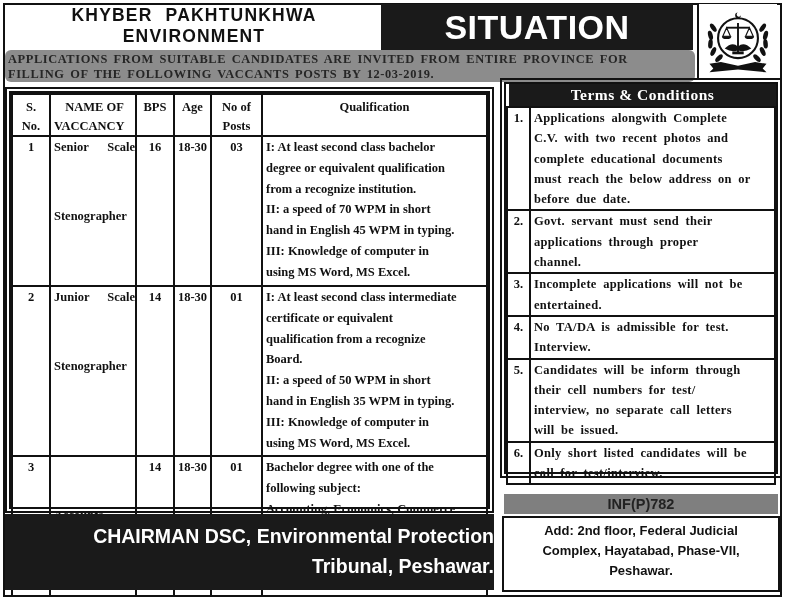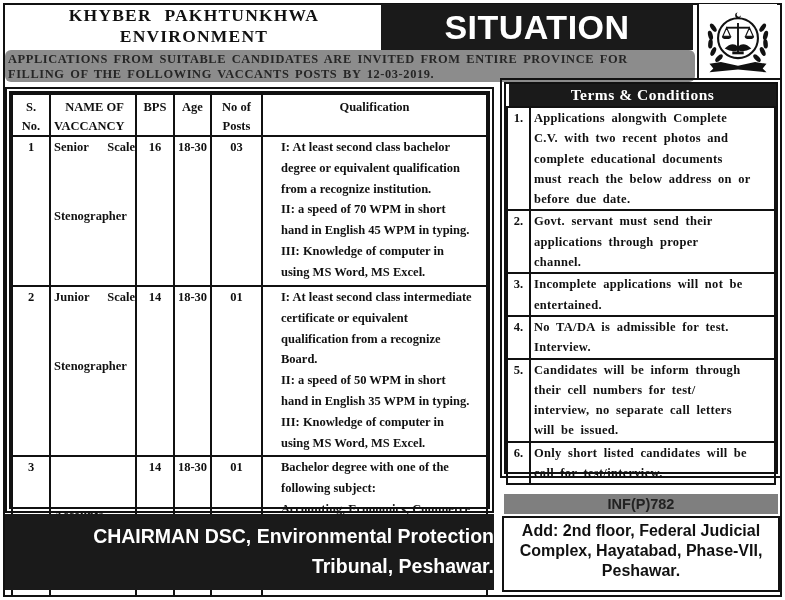--- a/index.html
+++ b/index.html
@@ -3,63 +3,63 @@
   <meta charset="utf-8">
   <style>
     * { box-sizing: border-box; margin: 0; padding: 0; }
     html, body { width: 785px; height: 600px; background: #ffffff; overflow: hidden; }
     body { position: relative; font-family: "Liberation Serif", serif; color: #111; }
 
     .frame { position: absolute; left: 3px; top: 3px; width: 779px; height: 594px; border: 2px solid #111; background: #fff; }
 
     
     .hdr-title { position: absolute; left: 8px; top: 5px; width: 372px; height: 44px; text-align: center;
-      font-family: Liberation Serif, serif; font-weight: bold; font-size: 17.5px; line-height: 21px; color: #111; }
+      font-family: Liberation Sans, sans-serif; font-weight: bold; font-size: 17.5px; line-height: 21px; color: #111; }
     .hdr-title .l1 { display: block; letter-spacing: 1.2px; word-spacing: 7px; }
     .hdr-title .l2 { display: block; letter-spacing: 0.8px; word-spacing: 6px; }
     .hdr-banner { position: absolute; left: 381px; top: 4px; width: 312px; height: 46px; background: #1a1a1a; color: #fff;
       font-family: "Liberation Sans", sans-serif; font-weight: bold; font-size: 34px; line-height: 46px; text-align: center; letter-spacing: 0.5px; }
     .emblem { position: absolute; left: 697px; top: 4px; width: 80px; height: 76px; background: #fff; border-left: 2px solid #111; }
     .emblem svg { width: 76px; height: 74px; display: block; margin: 0 auto; }
 
     .notice { position: absolute; left: 5px; top: 50px; width: 690px; height: 32px; background: #8c8c8c; color: #262626;
       font-family: "Liberation Serif", serif; font-weight: bold; font-size: 12.4px; line-height: 15px; padding: 2px 0 0 3px; letter-spacing: 0.6px; word-spacing: 2px; border-radius: 6px; }
 
     
     .left-box { position: absolute; left: 5px; top: 87px; width: 489px; height: 426px; border: 2px solid #111; padding: 2px; }
     .left-inner { width: 100%; height: 100%; border: 2px solid #111; }
     table.vac { border-collapse: collapse; width: 100%; height: 100%; table-layout: fixed; }
     table.vac th, table.vac td { border: 2.5px solid #111; vertical-align: top; font-weight: bold; font-size: 12.5px; line-height: 20.8px; }
     table.vac th { height: 42px; text-align: center; line-height: 18.5px; padding-top: 3px; }
     table.vac td.c { text-align: center; }
     table.vac td.name { padding-left: 3px; text-align: justify; text-align-last: justify; border-radius: 32px; }
     table.vac td.name span { display:block; }
     table.vac td.name span.last { text-align-last: left; margin-top: 48px; }
-    table.vac td.qual { padding-left: 18px; padding-right: 2px; }
+    table.vac td.qual { padding-left: 3px; padding-right: 2px; }
     table.vac td.qual span { display: block; }
 
     
     .right-box { position: absolute; left: 500px; top: 78px; width: 282px; height: 400px; border: 2px solid #111; padding: 2px; }
     .right-inner { width: 100%; height: 100%; border: 2px solid #111; position: relative; }
     .terms-head { height: 22px; background: #1a1a1a; color: #fff; font-weight: bold; font-size: 15.5px; line-height: 22px; text-align: center; letter-spacing: 0.5px; margin-left: 3px; }
     table.terms { border-collapse: collapse; width: 100%; table-layout: fixed; }
     table.terms td { border: 2.5px solid #111; vertical-align: top; font-weight: bold; font-size: 12.5px; line-height: 20.3px; }
     table.terms td.num { width: 23px; text-align: center; }
     table.terms td.txt { padding-left: 3px; white-space: nowrap; overflow: hidden; word-spacing: 3px; letter-spacing: 0.3px; }
     table.terms td.txt span { display: block; }
 
     .inf { position: absolute; left: 504px; top: 494px; width: 274px; height: 20px; background: #7f7f7f; color: #222;
       font-family: "Liberation Sans", sans-serif; font-weight: bold; font-size: 14.5px; line-height: 20px; text-align: center; }
 
     .chairman { position: absolute; left: 5px; top: 514px; width: 489px; height: 76px; background: #1a1a1a; color: #fff;
       font-family: "Liberation Sans", sans-serif; font-weight: bold; font-size: 19.5px; line-height: 30px; text-align: right; padding-top: 7px; }
     .chairman span { display: block; }
 
     .address { position: absolute; left: 502px; top: 516px; width: 278px; height: 76px; border: 2px solid #111; background: #fff;
-      font-family: "Liberation Sans", sans-serif; font-weight: bold; font-size: 16px; line-height: 20px; text-align: center; padding-top: 3px; color: #111; white-space: nowrap; overflow: hidden; }
+      font-family: "Liberation Sans", sans-serif; font-weight: bold; font-size: 13px; line-height: 20px; text-align: center; padding-top: 3px; color: #111; white-space: nowrap; overflow: hidden; }
     .address span { display: block; }
   </style>
 </head>
 <body>
 
 <div class="frame"></div>
 
 <div class="hdr-title">
   <span class="l1">KHYBER PAKHTUNKHWA ENVIRONMENT</span>
   <span class="l2">PROTECTION TRIBUNAL, PESHAWAR</span>

